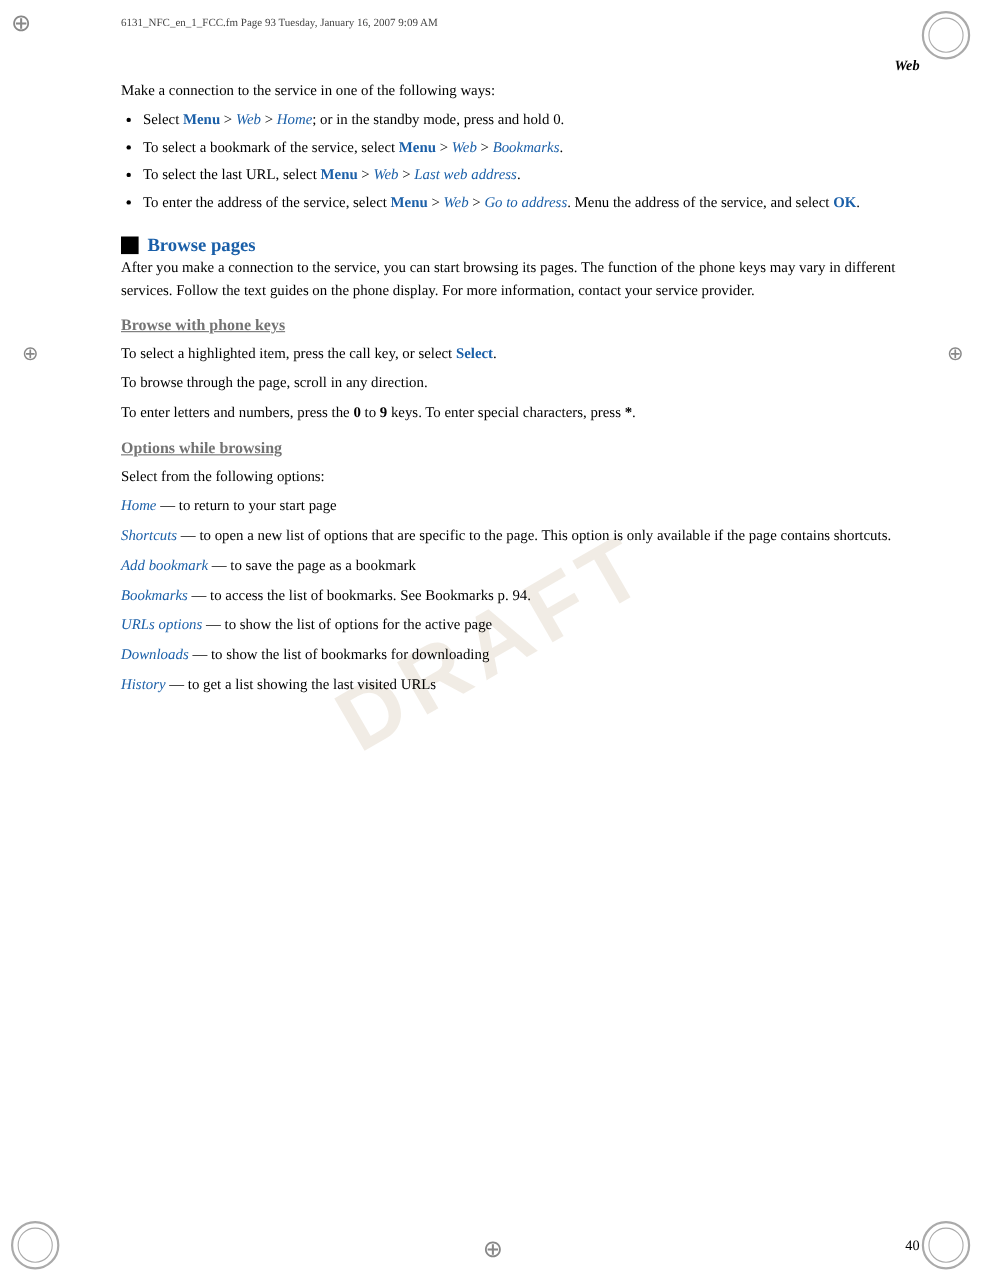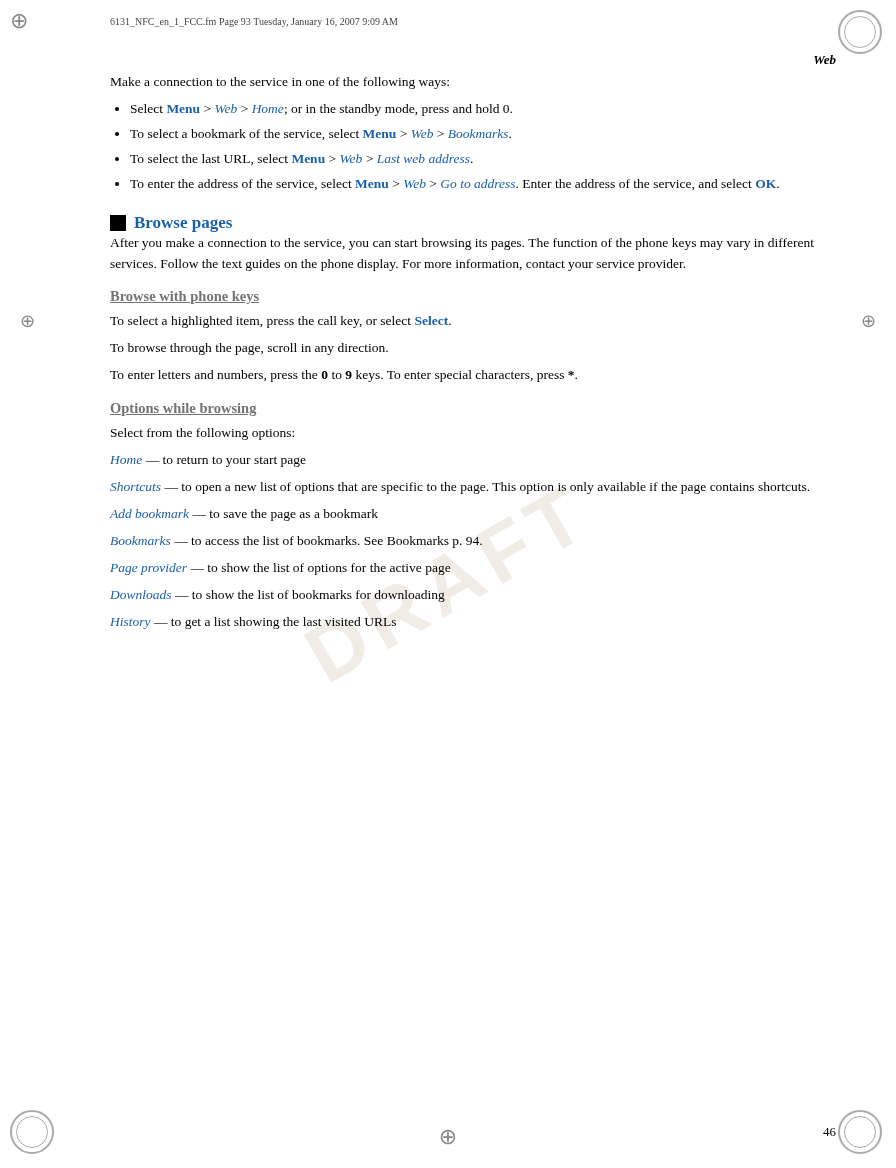--- a/index.html
+++ b/index.html
@@ -240,21 +240,21 @@
       <li>
         <span>Select </span><span class="highlight-menu">Menu</span><span> &gt; </span><span class="highlight-italic">Web</span><span> &gt; </span><span class="highlight-italic">Home</span><span>; or in the standby mode, press and hold 0.</span>
       </li>
       <li>
         <span>To select a bookmark of the service, select </span><span class="highlight-menu">Menu</span><span> &gt; </span><span class="highlight-italic">Web</span><span> &gt; </span><span class="highlight-italic">Bookmarks</span><span>.</span>
       </li>
       <li>
         <span>To select the last URL, select </span><span class="highlight-menu">Menu</span><span> &gt; </span><span class="highlight-italic">Web</span><span> &gt; </span><span class="highlight-italic">Last web address</span><span>.</span>
       </li>
       <li>
-        <span>To enter the address of the service, select </span><span class="highlight-menu">Menu</span><span> &gt; </span><span class="highlight-italic">Web</span><span> &gt; </span><span class="highlight-italic">Go to address</span><span>. Enter the address of the service, and select </span><span class="highlight-ok">OK</span><span>.</span>
+        <span>To enter the address of the service, select </span><span class="highlight-menu">Menu</span><span> &gt; </span><span class="highlight-italic">Web</span><span> &gt; </span><span class="highlight-italic">Go to address</span><span>. Menu the address of the service, and select </span><span class="highlight-ok">OK</span><span>.</span>
       </li>
     </ul>
 
     <div class="section-heading">
       <div class="section-heading-box"></div>
       <span class="section-heading-text">Browse pages</span>
     </div>
 
     <p>After you make a connection to the service, you can start browsing its pages. The function of the phone keys may vary in different services. Follow the text guides on the phone display. For more information, contact your service provider.</p>
 
@@ -280,33 +280,33 @@
 
       <div class="option-item">
         <span class="option-term">Add bookmark</span><span class="option-desc"> — to save the page as a bookmark</span>
       </div>
 
       <div class="option-item">
         <span class="option-term">Bookmarks</span><span class="option-desc"> — to access the list of bookmarks. See Bookmarks p. 94.</span>
       </div>
 
       <div class="option-item">
-        <span class="option-term">Page provider</span><span class="option-desc"> — to show the list of options for the active page</span>
+        <span class="option-term">URLs options</span><span class="option-desc"> — to show the list of options for the active page</span>
       </div>
 
       <div class="option-item">
         <span class="option-term">Downloads</span><span class="option-desc"> — to show the list of bookmarks for downloading</span>
       </div>
 
       <div class="option-item">
         <span class="option-term">History</span><span class="option-desc"> — to get a list showing the last visited URLs</span>
       </div>
 
     </div>
 
   </div>
 </div>
 
-<div class="page-number">46</div>
+<div class="page-number">40</div>
 
 <div style="position:absolute; bottom:20px; left:50%; transform:translateX(-50%);">
   <span class="cross-marker">⊕</span>
 </div>
 
 </body></html>

